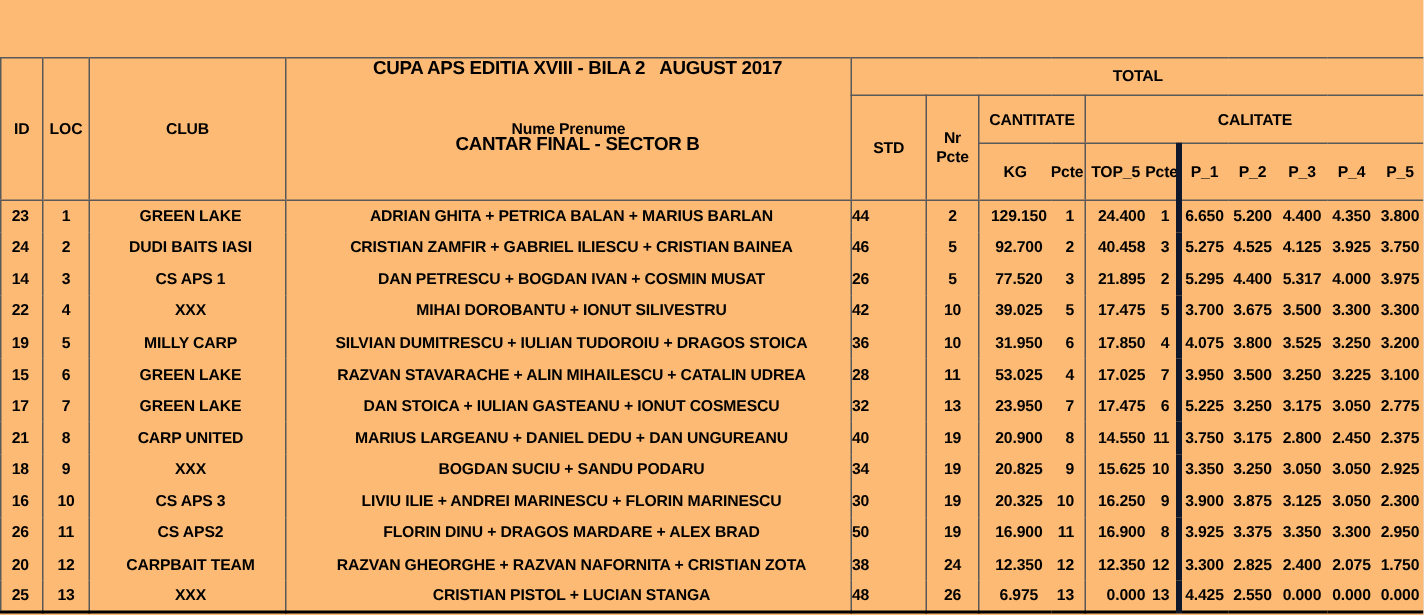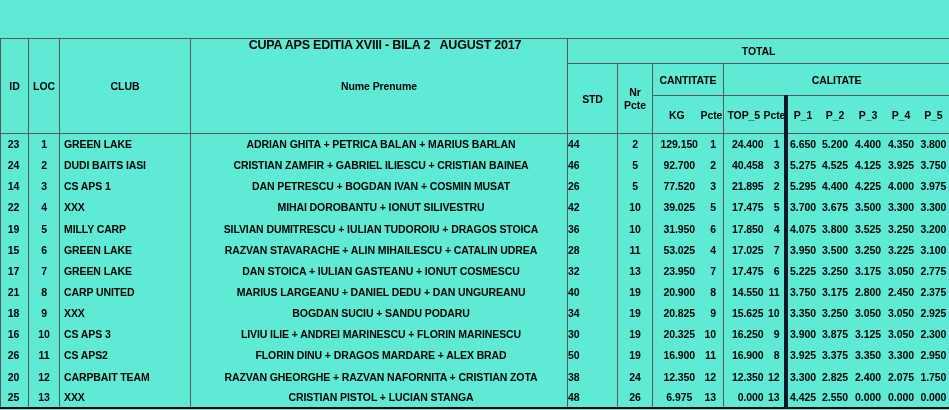--- a/index.html
+++ b/index.html
@@ -1,19 +1,19 @@
 <!DOCTYPE html>
 <html><head>
 <meta charset="utf-8">
 <style>
   html, body { margin:0; padding:0; background:#ffffff; }
   .page {
     position:relative;
     width:949px; height:410px;
-    background:#5eead4;
+    background:#fdba74;
     color:#000000;
     font-family:"Liberation Sans", sans-serif;
     font-weight:bold;
     overflow:hidden;
   }
   .title-block {
     width:770px; height:38px;
     box-sizing:border-box;
     padding-top:3px;
     text-align:center;
@@ -46,40 +46,41 @@
   tbody tr { height:21.15px; }
 
   .bl  { border-left:1px solid #595959; }
   .bl2 { border-left:4px solid #0f172a; }
   .bb  { border-bottom:1px solid #595959; }
 
   .nr-header div { line-height:13px; }
 
   td.c-id   { padding-right:2px; }
   td.c-loc  { text-align:center; }
-  td.c-club { text-align:left; padding-left:4px; }
+  td.c-club { text-align:center; padding-left:4px; }
   td.c-nume { text-align:center; padding-left:4px; }
   td.c-std  { text-align:left; }
   td.c-nr   { text-align:center; }
   td.c-kg   { text-align:center; padding-left:5px; }
   td.c-kgp  { text-align:right; padding-right:7px; }
   td.c-top  { text-align:right; padding-left:6px; }
   td.c-topp { text-align:right; padding-right:4px; }
   td.c-p    { text-align:center; }
 
   th.c-kgp  { text-align:right; padding-right:7px; }
   th.c-topp { text-align:right; padding-right:9px; }
 </style>
 </head>
 <body>
 
 <div class="page">
 
   <div class="title-block">
     <div>CUPA APS EDITIA XVIII - BILA 2   AUGUST 2017</div>
+    <div>CANTAR FINAL - SECTOR B</div>
   </div>
 
   <table class="results">
     <colgroup>
       <col style="width:28px">
         <col style="width:31px">
         <col style="width:131px">
         <col style="width:377px">
       <col style="width:50px">
         <col style="width:35px">
@@ -163,21 +164,21 @@
           <td class="c-club bl">CS APS 1</td>
           <td class="c-nume bl">DAN PETRESCU + BOGDAN IVAN + COSMIN MUSAT</td>
           <td class="c-std bl">26</td>
           <td class="c-nr bl">5</td>
           <td class="c-kg bl">77.520</td>
           <td class="c-kgp">3</td>
           <td class="c-top bl">21.895</td>
           <td class="c-topp">2</td>
           <td class="c-p bl2">5.295</td>
           <td class="c-p">4.400</td>
-          <td class="c-p">4.225</td>
+          <td class="c-p">5.317</td>
           <td class="c-p">4.000</td>
           <td class="c-p">3.975</td>
         </tr>
         <tr>
           <td class="c-id">22</td>
           <td class="c-loc bl">4</td>
           <td class="c-club bl">XXX</td>
           <td class="c-nume bl">MIHAI DOROBANTU + IONUT SILIVESTRU</td>
           <td class="c-std bl">42</td>
           <td class="c-nr bl">10</td>

